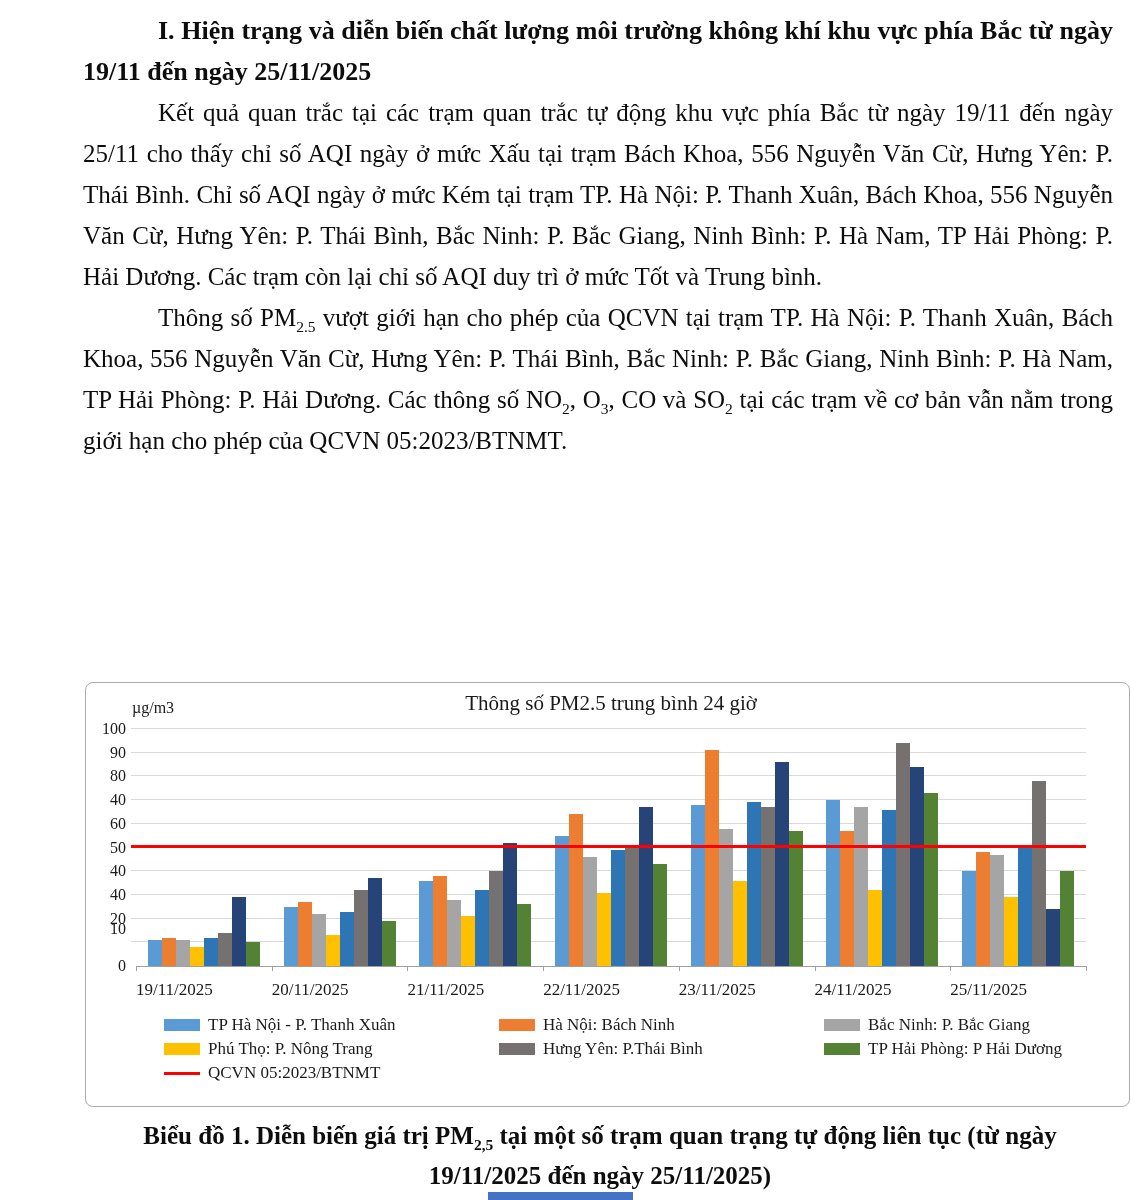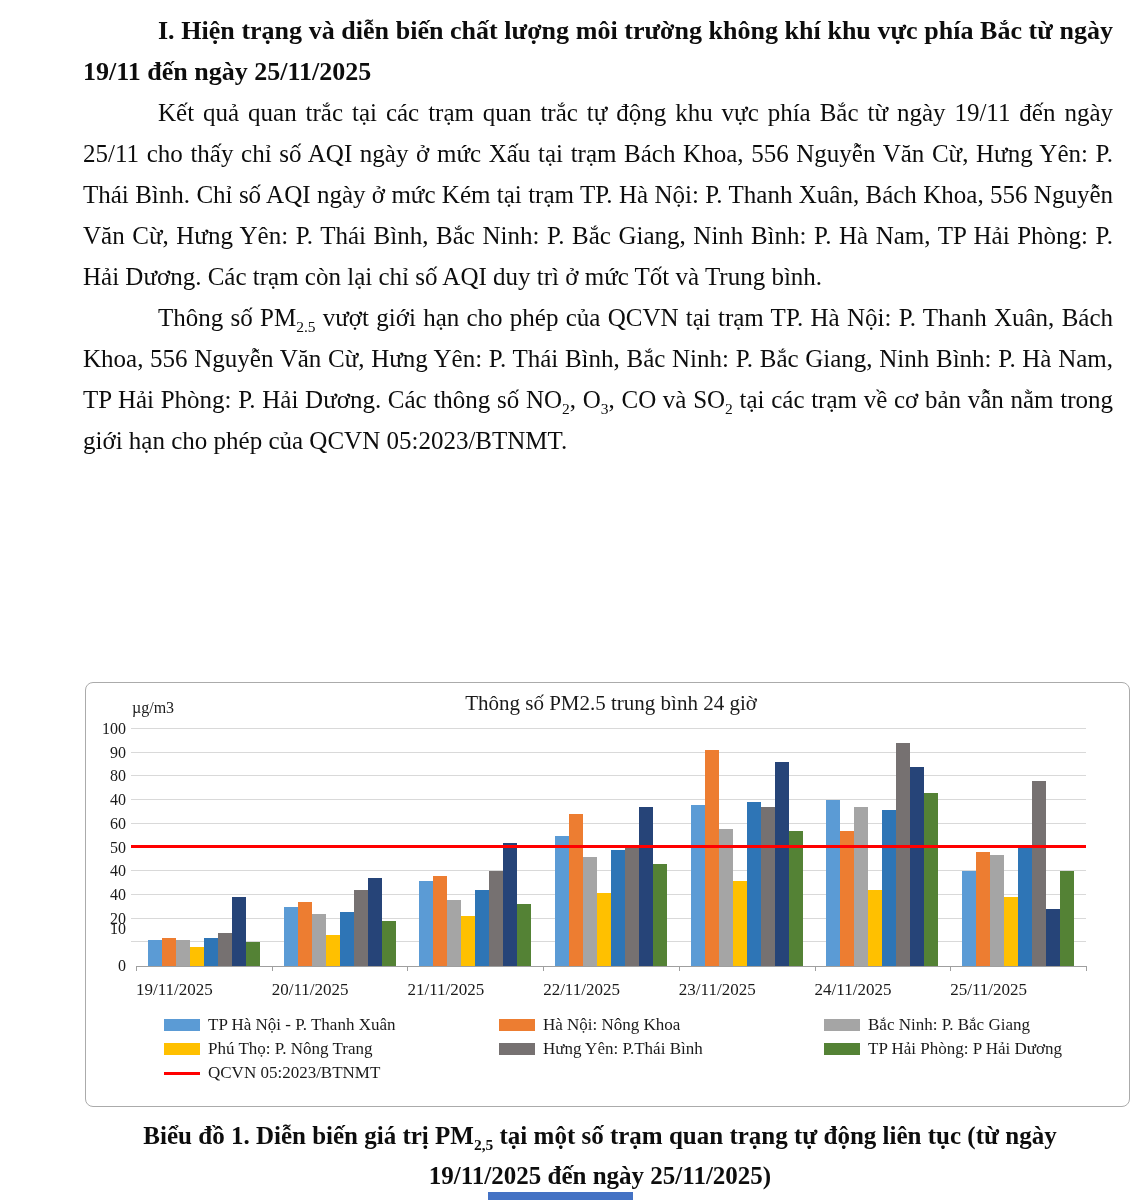--- a/index.html
+++ b/index.html
@@ -159,21 +159,21 @@
         <div class="xlabel" style="left: 728.571px; width: 135.714px;">24/11/2025</div>
         <div class="xlabel" style="left: 864.286px; width: 135.714px;">25/11/2025</div>
       </div>
     <div class="legend" id="legend">
         <div class="legend-item">
           <span class="swatch" style="background: rgb(91, 155, 213);"></span>
           <span>TP Hà Nội - P. Thanh Xuân</span>
         </div>
         <div class="legend-item">
           <span class="swatch" style="background: rgb(237, 125, 49);"></span>
-          <span>Hà Nội: Nông Khoa</span>
+          <span>Hà Nội: Bách Ninh</span>
         </div>
         <div class="legend-item">
           <span class="swatch" style="background: rgb(165, 165, 165);"></span>
           <span>Bắc Ninh: P. Bắc Giang</span>
         </div>
         <div class="legend-item">
           <span class="swatch" style="background: rgb(255, 192, 0);"></span>
           <span>Phú Thọ: P. Nông Trang</span>
         </div>
         <div class="legend-item">

